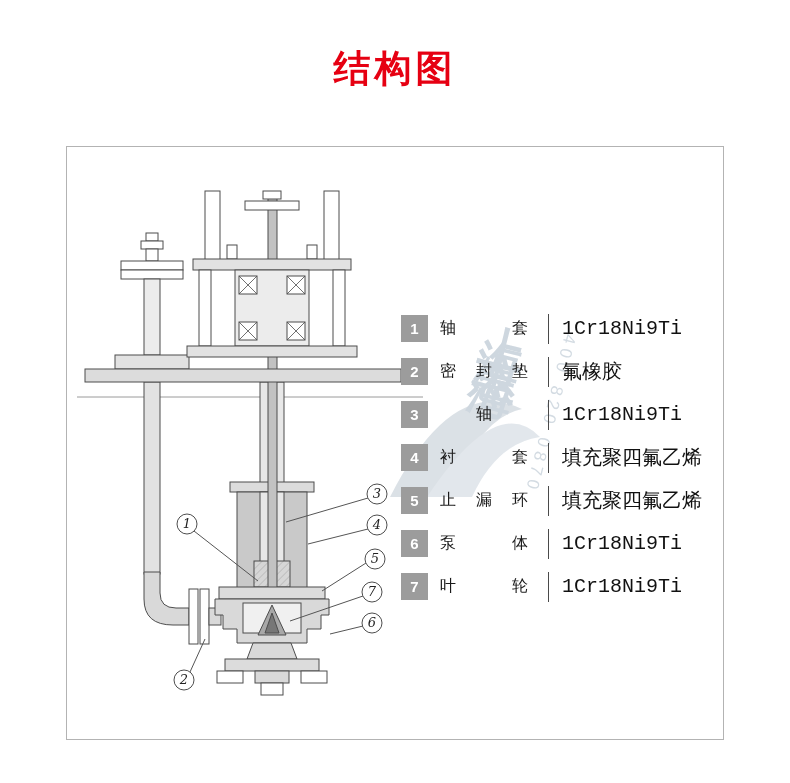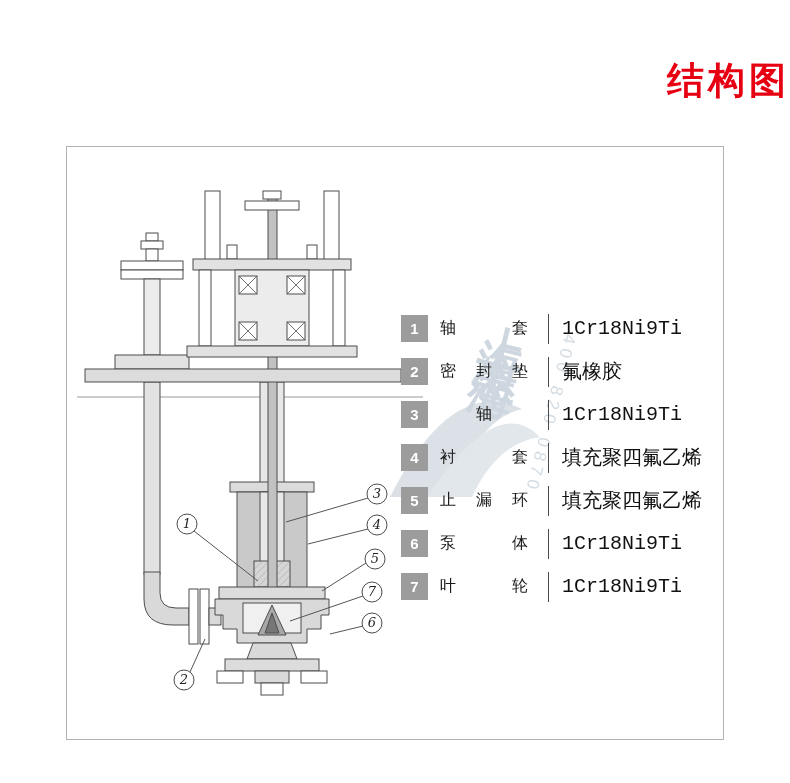--- a/index.html
+++ b/index.html
@@ -1,20 +1,20 @@
 <!DOCTYPE html>
 <html><head>
 <meta charset="utf-8">
 <style>
   html,body { margin:0; padding:0; background:#ffffff; }
   body { width:790px; height:783px; font-family:"Liberation Sans", sans-serif; position:relative; overflow:hidden; }
 
   .page-title {
-    position:absolute; top:56px; left:0; width:790px;
-    margin:0; text-align:right;
+    position:absolute; top:44px; left:0; width:790px;
+    margin:0; text-align:center;
     font-size:37px; font-weight:700; letter-spacing:4px;
     color:#e60012;
   }
 
   .frame {
     position:absolute; left:66px; top:146px;
     width:656px; height:592px;
     border:1px solid #b3b3b3; background:#fff;
   }
 

